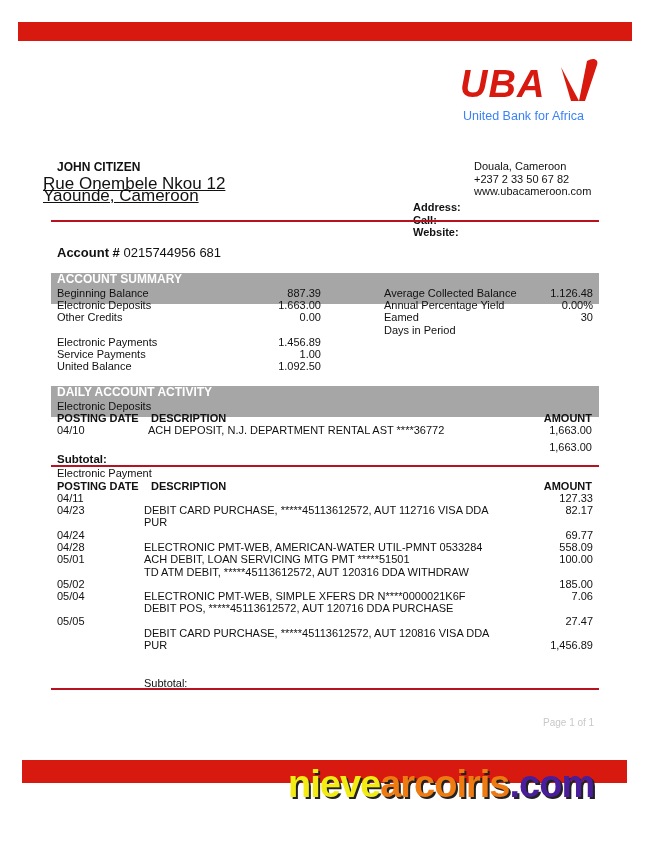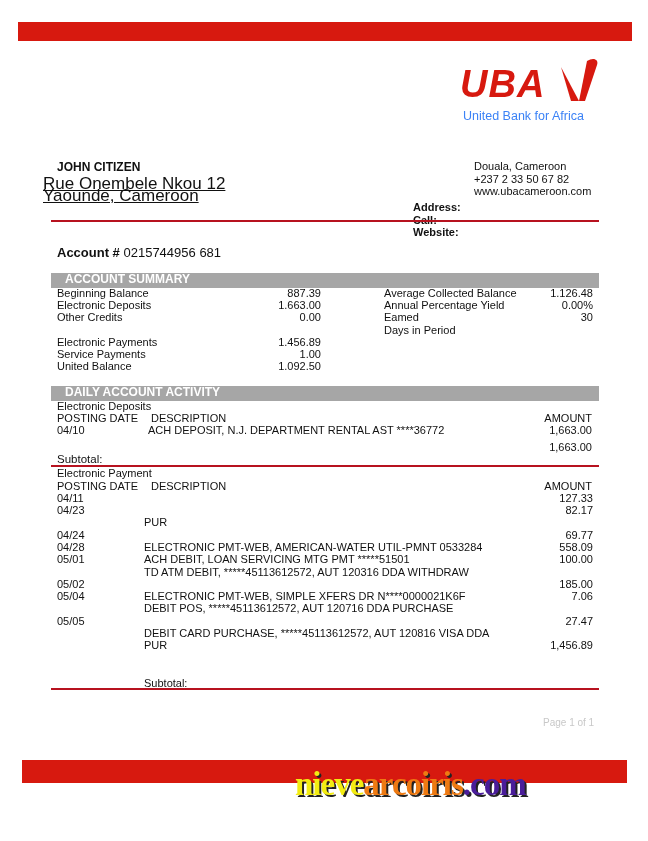--- a/index.html
+++ b/index.html
@@ -17,32 +17,32 @@
   .cust-name { left:57px; top:160px; font-size:12px; font-weight:bold; }
   .cust-line { left:43px; font-size:17px;text-decoration:underline; }
   .contact-lbl { left:413px; font-size:11px; font-weight:bold;margin-top:41px; }
   .contact-val { left:474px; font-size:11px; }
 
   .rule { left:51px; width:548px; height:2px; background:#b7121f; }
 
   .acct { left:57px; top:245px; font-size:13px; }
   .acct b { font-weight:bold; }
 
-  .secbar { left:51px; width:548px; height:15px; background:#a6a6a6; color:#fff;
-            font-weight:bold; font-size:12px; line-height:13px; padding-left:14px; box-sizing:border-box; }
+  .secbar { left:51px; width:548px; height:31px; background:#a6a6a6; color:#fff;
+            font-weight:bold; font-size:12px; line-height:13px; padding-left:6px; box-sizing:border-box; }
 
   .row { font-size:11px; line-height:12.3px; }
   .lbl { position:absolute; }
   .val { position:absolute; text-align:right; }
 
-  .hdr { font-weight:normal;text-align:center; }
+  .hdr { font-weight:bold;text-align:center; }
   .pager { left:543px; top:717px; color:#c8c8c8; font-size:10px; }
 
-  .watermark { left:295px; top:766px; font-size:33px; font-weight:900;
-               font-family:Liberation Serif, serif; letter-spacing:-1px;
+  .watermark { left:288px; top:766px; font-size:38px; font-weight:900;
+               font-family:Liberation Sans, sans-serif; letter-spacing:-1px;
                text-shadow: 2px 2px 0 #222; line-height:36px; }
   .wm-y { color:#f3ec12; }
   .wm-o { color:#ee7a12; }
   .wm-p { color:#4a1d9a; }
 </style>
 </head>
 <body>
 
 <div class="abs topbar"></div>
 
@@ -118,20 +118,21 @@
 <div class="abs row hdr" style="left:57px; top:480px">POSTING DATE</div>
 <div class="abs row hdr" style="left:151px; top:480px">DESCRIPTION</div>
 <div class="abs row hdr" style="right:56px; top:480px">AMOUNT</div>
 
 <div class="abs" style="left:57px; top:492px; width:536px; height:170px;">
 
   <span class="lbl row" style="top:0; left:0">04/11</span>
   <span class="val row" style="top:0; right:0">127.33</span>
 
   <span class="lbl row" style="top:12px; left:0">04/23</span>
+  <span class="lbl row" style="top:12px; left:87px">DEBIT CARD PURCHASE, *****45113612572, AUT 112716 VISA DDA</span>
   <span class="val row" style="top:12px; right:0">82.17</span>
 
   <span class="lbl row" style="top:24px; left:87px">PUR</span>
 
   <span class="lbl row" style="top:37px; left:0">04/24</span>
   <span class="val row" style="top:37px; right:0">69.77</span>
 
   <span class="lbl row" style="top:49px; left:0">04/28</span>
   <span class="lbl row" style="top:49px; left:87px">ELECTRONIC PMT-WEB, AMERICAN-WATER UTIL-PMNT 0533284</span>
   <span class="val row" style="top:49px; right:0">558.09</span>

